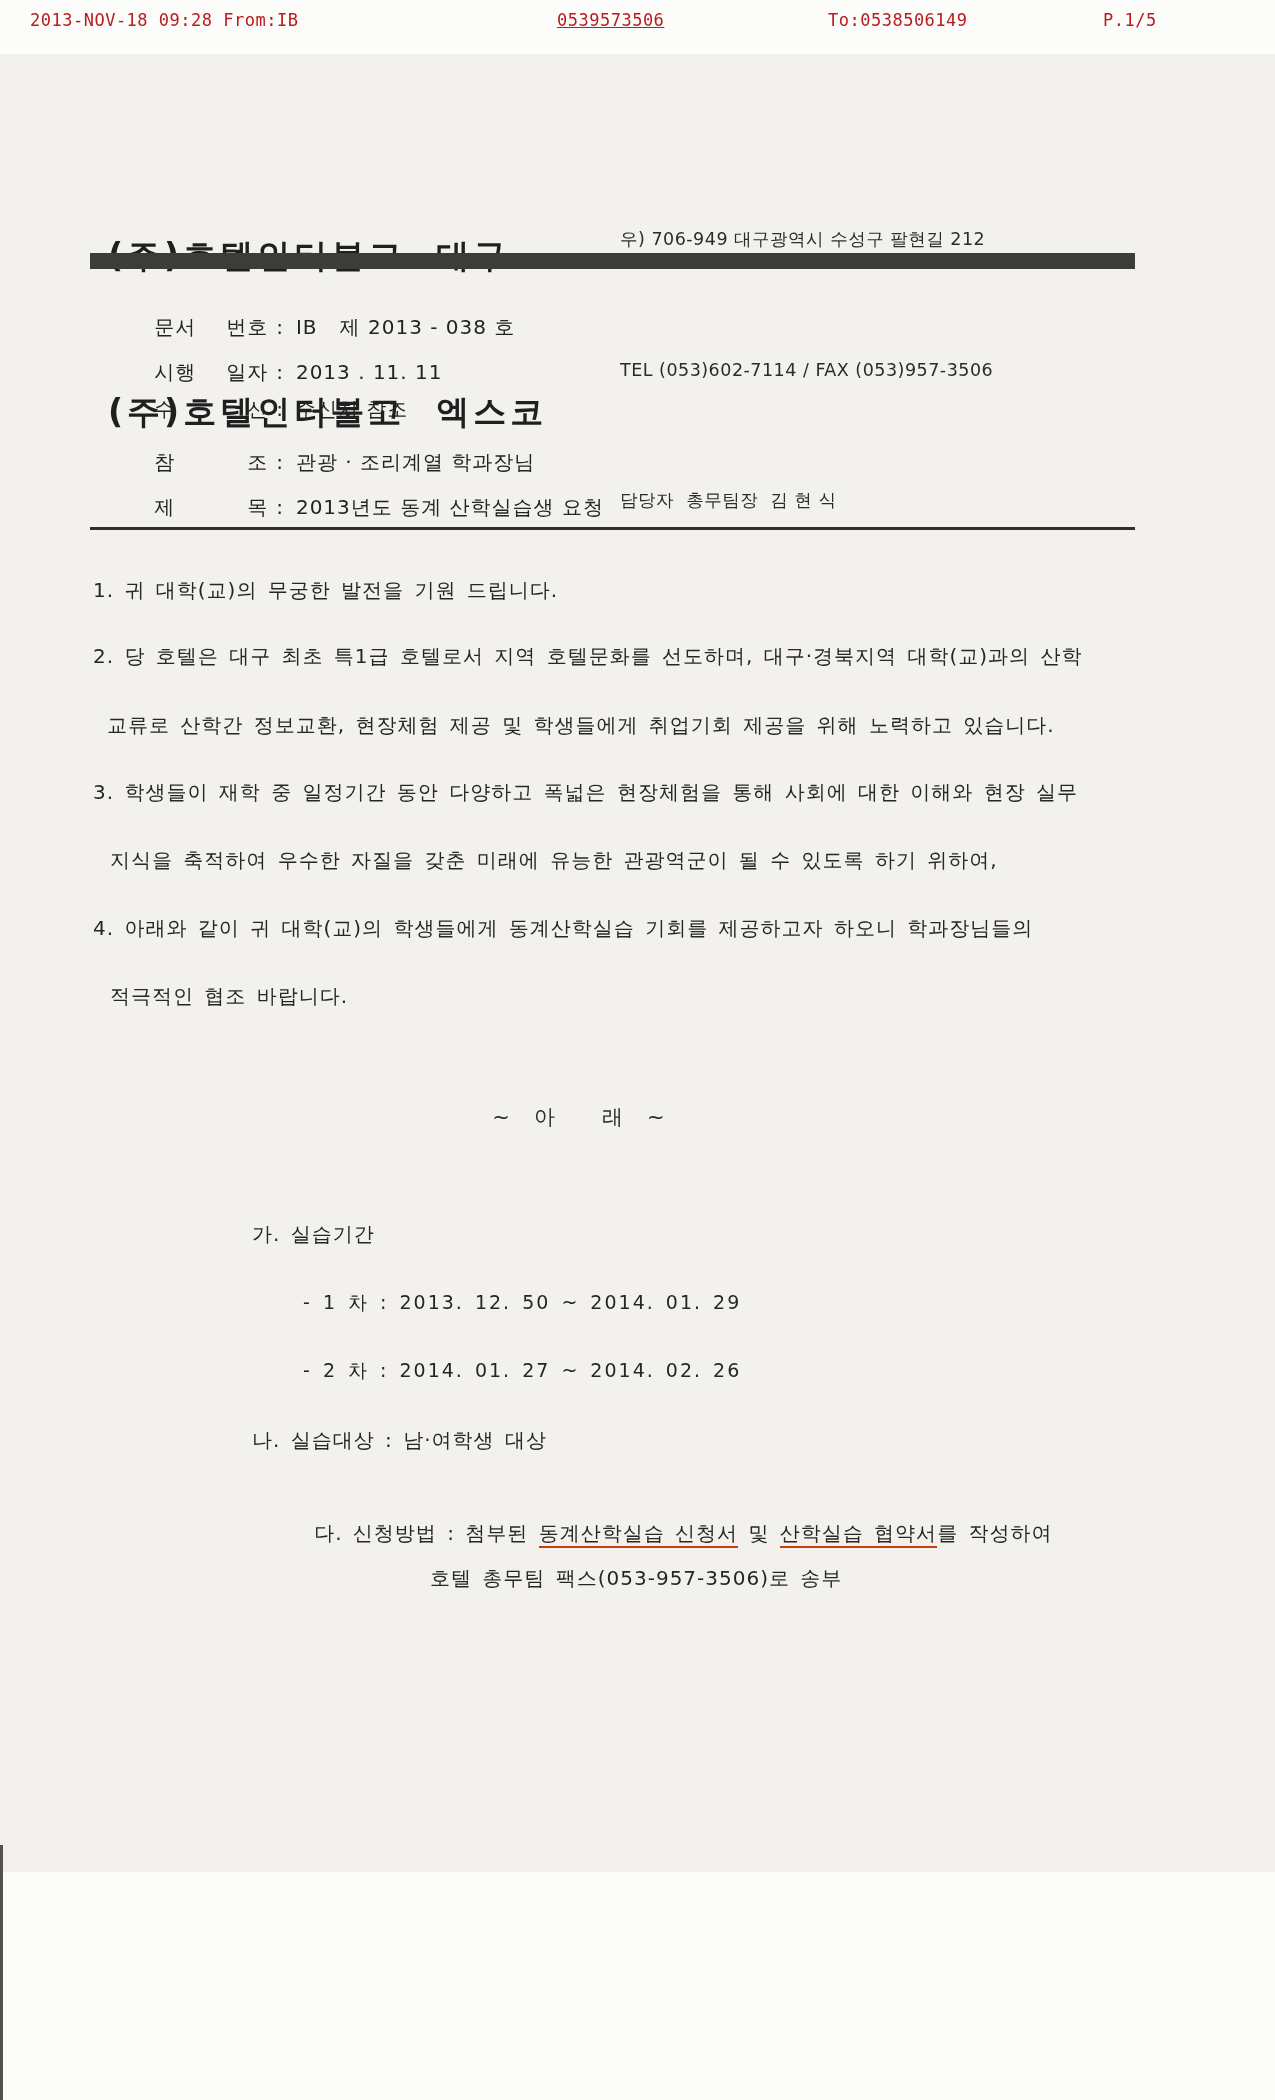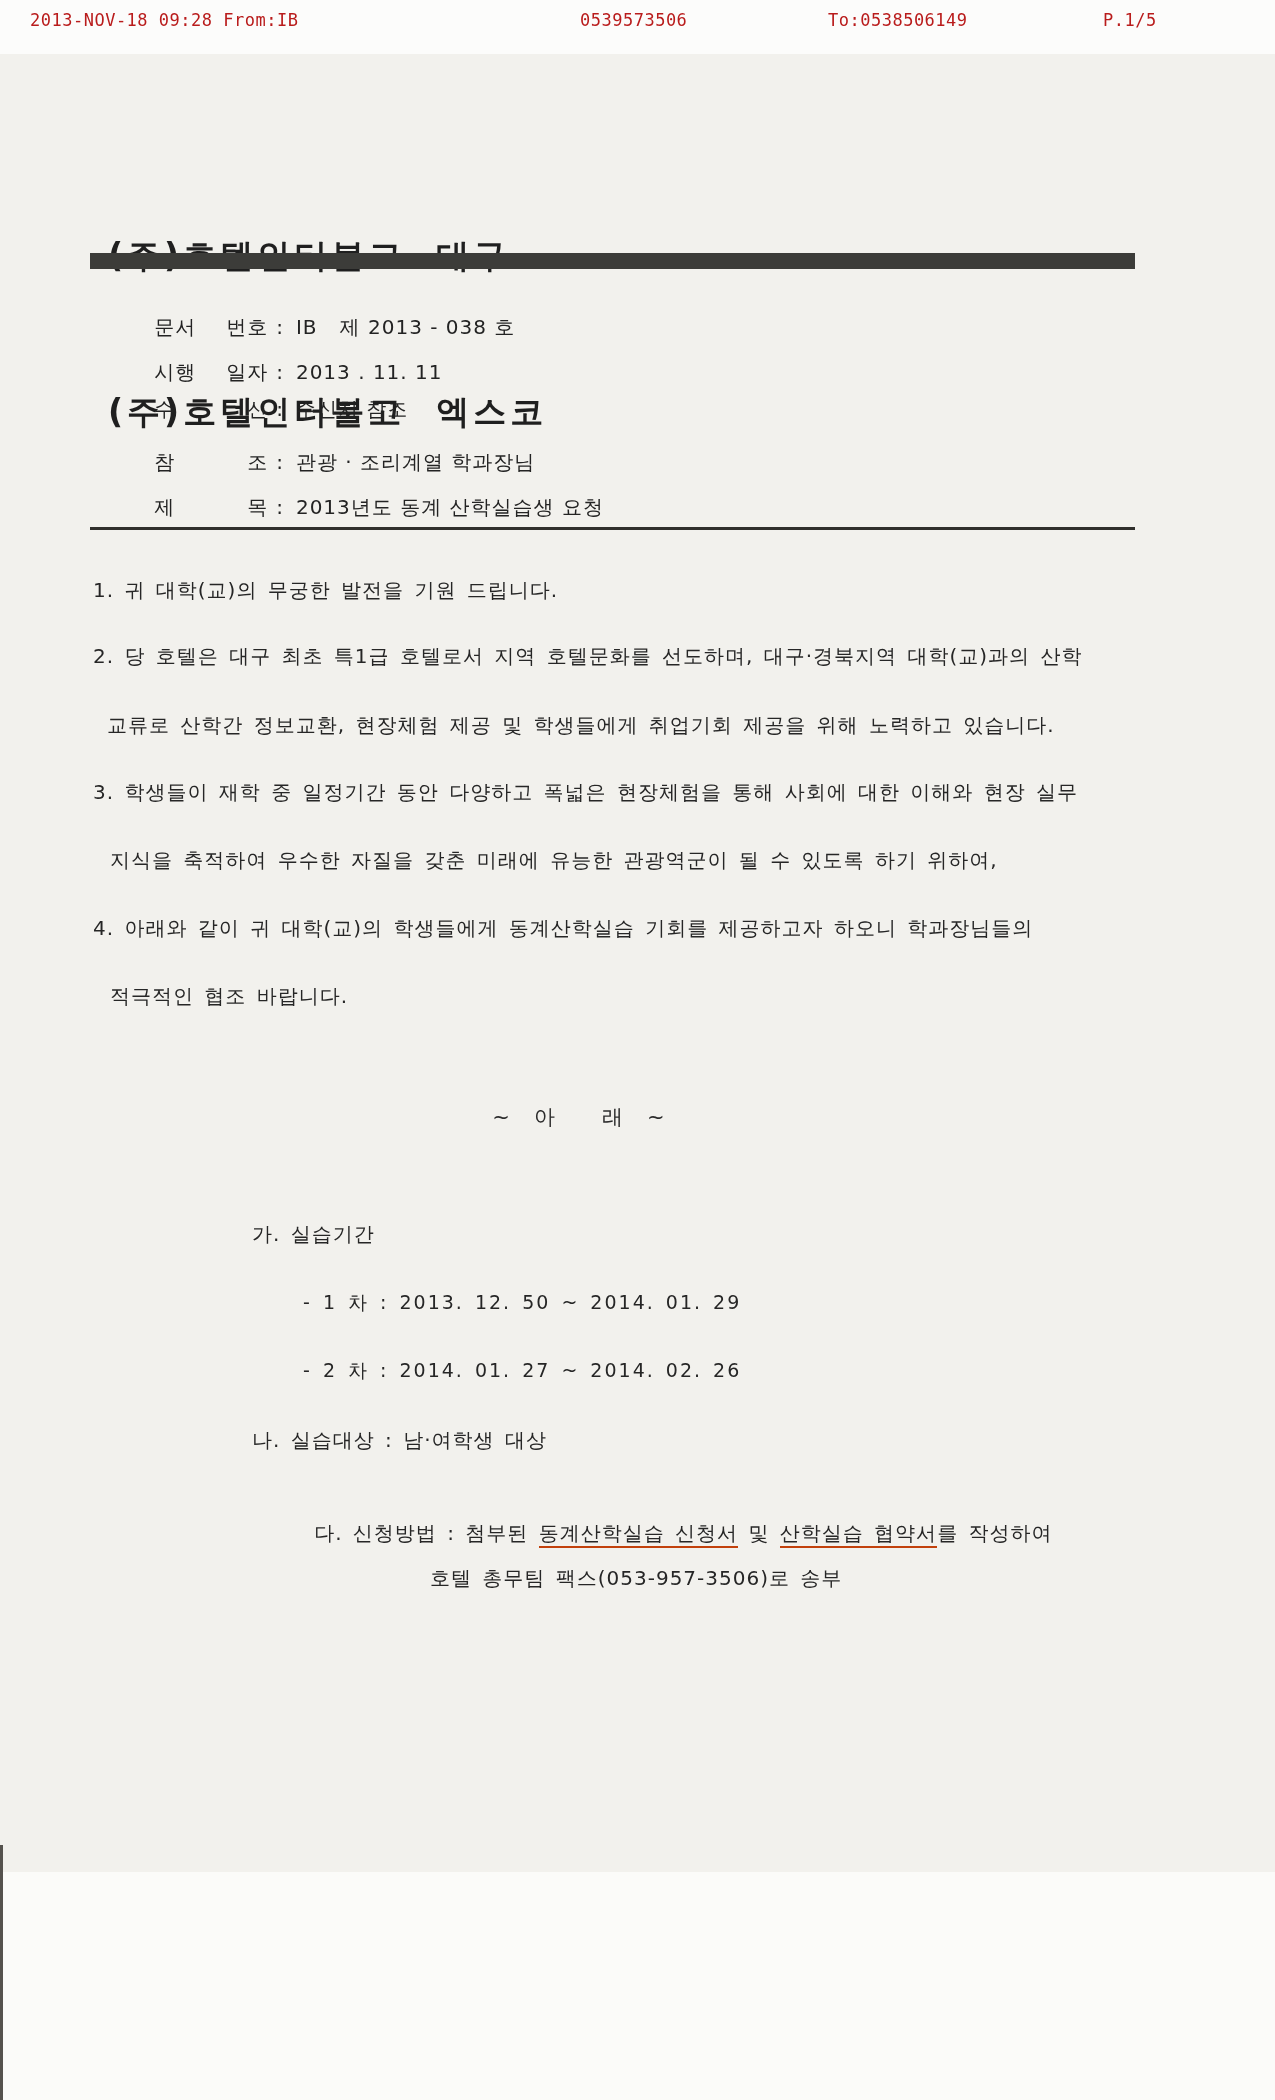--- a/index.html
+++ b/index.html
@@ -26,21 +26,21 @@
     background: #55524e;
   }
   
   .fax-header span {
     position: absolute; top: 10px;
     font-family: "DejaVu Sans Mono", monospace;
     font-size: 17px; color: #b91c1c; letter-spacing: 0.5px;
     white-space: pre;
   }
   .fx1 { left: 30px; }
-  .fx2 { left: 580px; }
+  .fx2 { left: 557px; text-decoration: underline; }
   .fx3 { left: 828px; }
   .fx4 { left: 1103px; }
   
   .lh-left {
     position: absolute; left: 108px; top: 126px;
     font-size: 33px; font-weight: 700; letter-spacing: 4px;
     line-height: 52px; color: #1f1f1f; white-space: pre;
   }
   .lh-right {
     position: absolute; left: 620px; top: 131px;
@@ -113,20 +113,25 @@
     <span class="fx2">0539573506</span>
     <span class="fx3">To:0538506149</span>
     <span class="fx4">P.1/5</span>
   </div>
 
   <div class="lh-left">
     <div>(주)호텔인터불고  대구</div>
     <div>(주)호텔인터불고  엑스코</div>
   </div>
 
+  <div class="lh-right">
+    <div>우) 706-949 대구광역시 수성구 팔현길 212</div>
+    <div>TEL (053)602-7114 / FAX (053)957-3506</div>
+    <div>담당자  총무팀장  김 현 식</div>
+  </div>
 
   <div class="bar"></div>
 
   <div>
     <div class="doc-row r0">
       <span class="doc-label">문서 번호</span><span class="doc-colon">:</span><span>IB   제 2013 - 038 호</span>
     </div>
     <div class="doc-row r1">
       <span class="doc-label">시행 일자</span><span class="doc-colon">:</span><span>2013 . 11. 11</span>
     </div>

